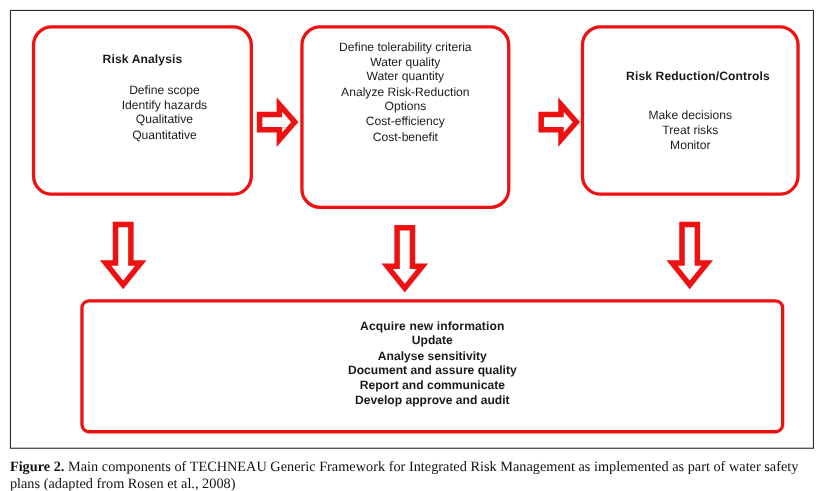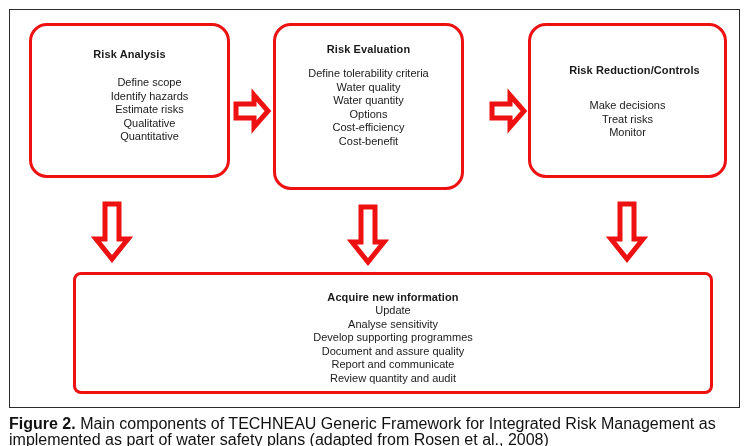--- a/index.html
+++ b/index.html
@@ -72,21 +72,21 @@
     left: 527px; top: 22px;  width: 199px; height: 155px;
   }
   #box-risk-reduction .box-title { margin-top: 37px; padding-left: 14px; }
   #box-risk-reduction .box-lines { margin-top: 22px; }
 
   #box-acquire-info {
     left: 72px;  top: 271px; width: 640px; height: 122px;
     border-radius: 8px;
   }
   #box-acquire-info .box-title { margin-top: 15px; }
-  #box-acquire-info .box-lines { margin-top: 0px; }
+  #box-acquire-info .box-lines { margin-top: 0px; font-weight: bold; }
 
   
   .arrow {
     position: absolute;
     display: block;
   }
   .arrow svg { display: block; overflow: visible; }
   .arrow polygon {
     fill: #ffffff;
     stroke: #ee1111;
@@ -100,75 +100,73 @@
   #arrow-analysis-down  { left: 91px;  top: 200px; width: 40px; height: 62px; }
   #arrow-evaluation-down{ left: 347px; top: 203px; width: 40px; height: 62px; }
   #arrow-reduction-down { left: 606px; top: 200px; width: 40px; height: 62px; }
 
   
   #figure-caption {
     position: absolute;
     left: 9px;
     top: 416px;
     width: 736px;
-    font-family: Liberation Sans, sans-serif;
-    font-size: 16px;
+    font-family: Liberation Serif, serif;
+    font-size: 13px;
     line-height: 15.5px;
     color: #111111;
   }
   #figure-caption .caption-label {
     font-weight: bold;
   }
 </style>
 </head>
 <body>
 
 <div id="figure-frame">
 
   <div class="proc-box" id="box-risk-analysis" style="left:19px; top:13px;">
     <span class="box-title">Risk Analysis</span>
     <span class="box-lines">
       <span>Define scope</span>
       <span>Identify hazards</span>
-      <span>Estimate risks</span>
       <span>Qualitative</span>
       <span>Quantitative</span>
     </span>
   </div>
 
   <div class="proc-box" id="box-risk-evaluation" style="left:263px; top:13px;">
-    <span class="box-title">Risk Evaluation</span>
     <span class="box-lines">
       <span>Define tolerability  criteria</span>
       <span>Water quality</span>
       <span>Water quantity</span>
+      <span>Analyze Risk-Reduction</span>
       <span>Options</span>
       <span>Cost-efficiency</span>
       <span>Cost-benefit</span>
     </span>
   </div>
 
   <div class="proc-box" id="box-risk-reduction" style="left:518px; top:13px;">
     <span class="box-title">Risk Reduction/Controls</span>
     <span class="box-lines">
       <span>Make decisions</span>
       <span>Treat risks</span>
       <span>Monitor</span>
     </span>
   </div>
 
   <div class="proc-box" id="box-acquire-info" style="left:63px; top:262px;">
     <span class="box-title">Acquire new information</span>
     <span class="box-lines">
       <span>Update</span>
       <span>Analyse sensitivity</span>
-      <span>Develop supporting  programmes</span>
       <span>Document and assure quality</span>
       <span>Report and communicate</span>
-      <span>Review quantity and audit</span>
+      <span>Develop approve and audit</span>
     </span>
   </div>
 
   <span class="arrow" id="arrow-analysis-to-evaluation" style="left:223px; top:81px;">
     <svg width="38" height="40" viewBox="0 0 38 40">
       <polygon points="3,13 21,13 21,4 35,20 21,36 21,27 3,27"></polygon>
     </svg>
   </span>
 
   <span class="arrow" id="arrow-evaluation-to-reduction" style="left:479px; top:81px;">

